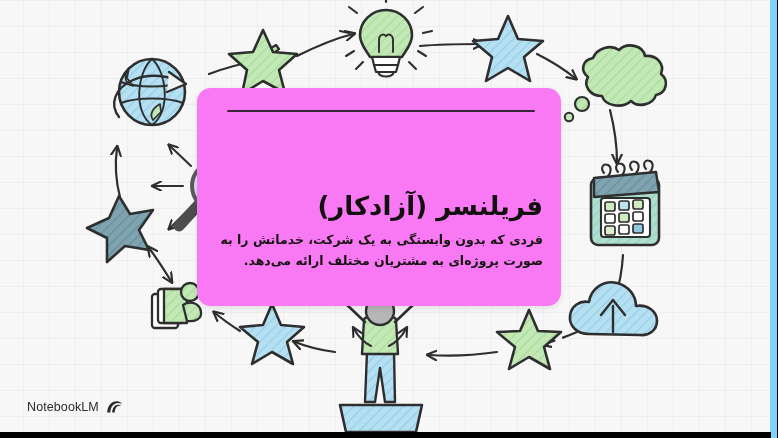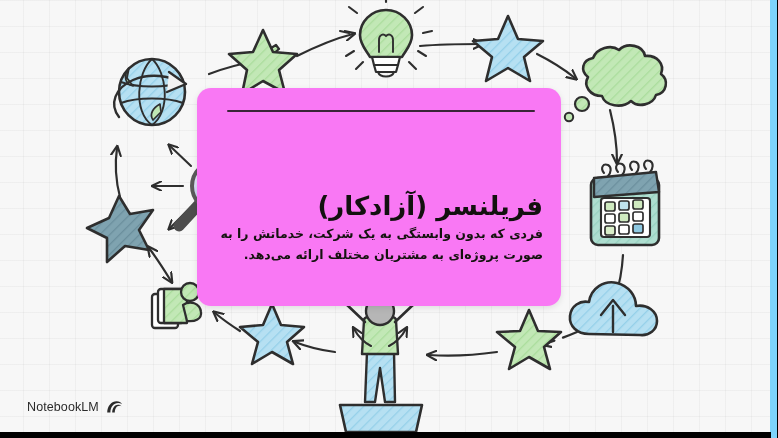--- a/index.html
+++ b/index.html
@@ -78,21 +78,21 @@
     font-size: 26px;
     font-weight: 700;
     color: #12110f;
     line-height: 1.15;
     letter-spacing: 0px;
     white-space: nowrap;
   }
   #card-body {
     position: absolute;
     right: 18px;
-    top: 136px;
+    top: 142px;
     width: 330px;
     text-align: right;
     direction: rtl;
     font-size: 12.5px;
     font-weight: 600;
     color: #14130f;
     line-height: 1.65;
   }
 
   

